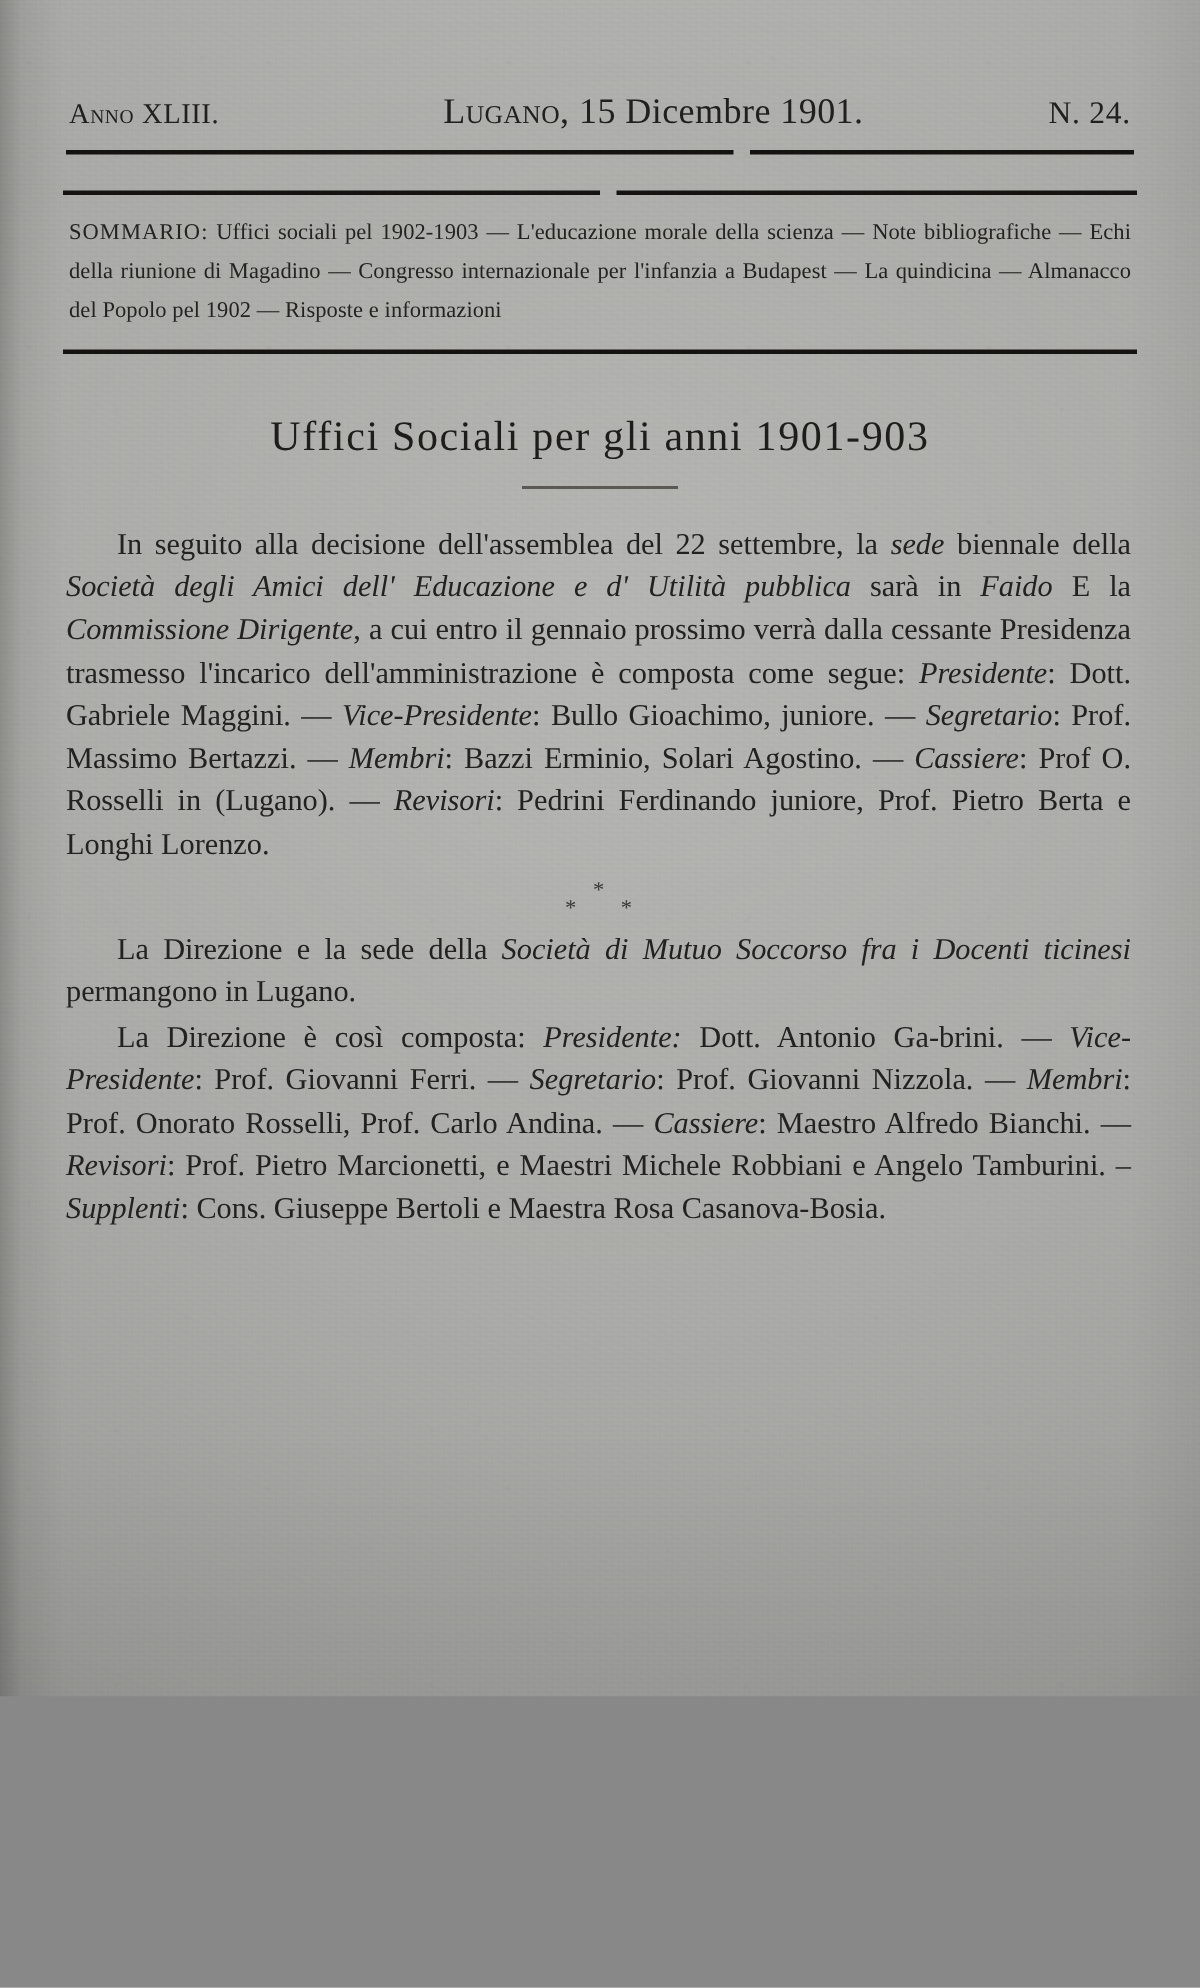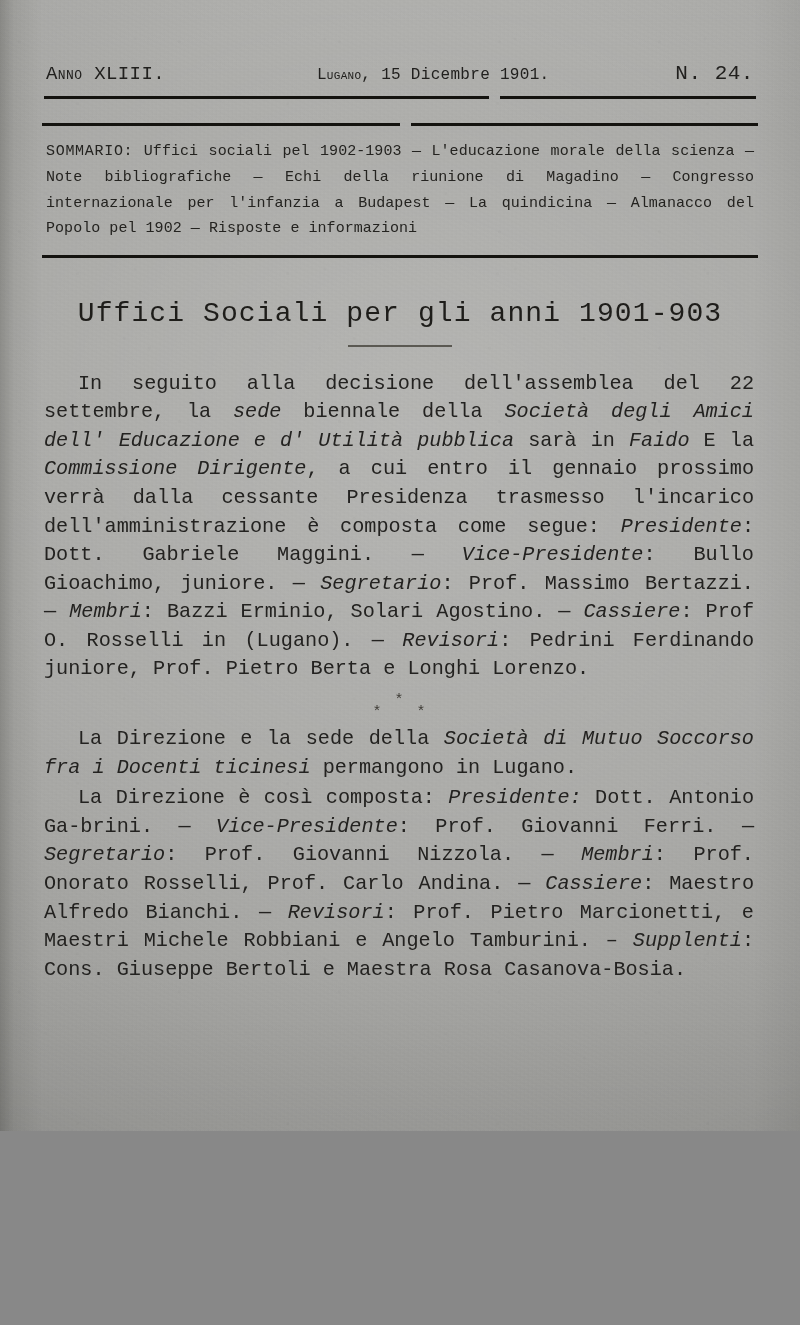--- a/index.html
+++ b/index.html
@@ -15,21 +15,21 @@
     height: 1131px;
     margin: 0 auto;
     overflow: hidden;
     background-color: #a9a9a6;
     background-image:
       
       radial-gradient(ellipse 120% 85% at 52% 38%, rgba(255,255,255,0.17) 0%, rgba(255,255,255,0.05) 45%, rgba(0,0,0,0.06) 78%, rgba(0,0,0,0.16) 100%),
       linear-gradient(90deg, rgba(60,60,55,0.30) 0px, rgba(90,90,85,0.14) 14px, rgba(255,255,255,0.0) 42px, rgba(255,255,255,0.0) 94%, rgba(0,0,0,0.05) 100%),
       linear-gradient(180deg, rgba(255,255,255,0.06) 0%, rgba(0,0,0,0.0) 12%, rgba(0,0,0,0.0) 84%, rgba(0,0,0,0.05) 100%);
     color: #21201e;
-    font-family: Liberation Mono, monospace;
+    font-family: Liberation Serif, serif;
     -webkit-font-smoothing: antialiased;
   }
 
   
   .grain {
     position: absolute;
     inset: 0;
     pointer-events: none;
     opacity: 0.5;
     mix-blend-mode: multiply;
@@ -68,21 +68,21 @@
     white-space: nowrap;
   }
   .issue-anno {
     font-size: 19px;
     letter-spacing: 0.4px;
   }
   .small-caps {
     font-variant: small-caps;
   }
   .issue-place {
-    font-size: 16px;
+    font-size: 24px;
     letter-spacing: 0.3px;
     margin-left: 26px;
   }
   .issue-place .city { font-variant: small-caps; }
   .issue-num {
     font-size: 21px;
     letter-spacing: 0.5px;
   }
 
   .rule-top {

